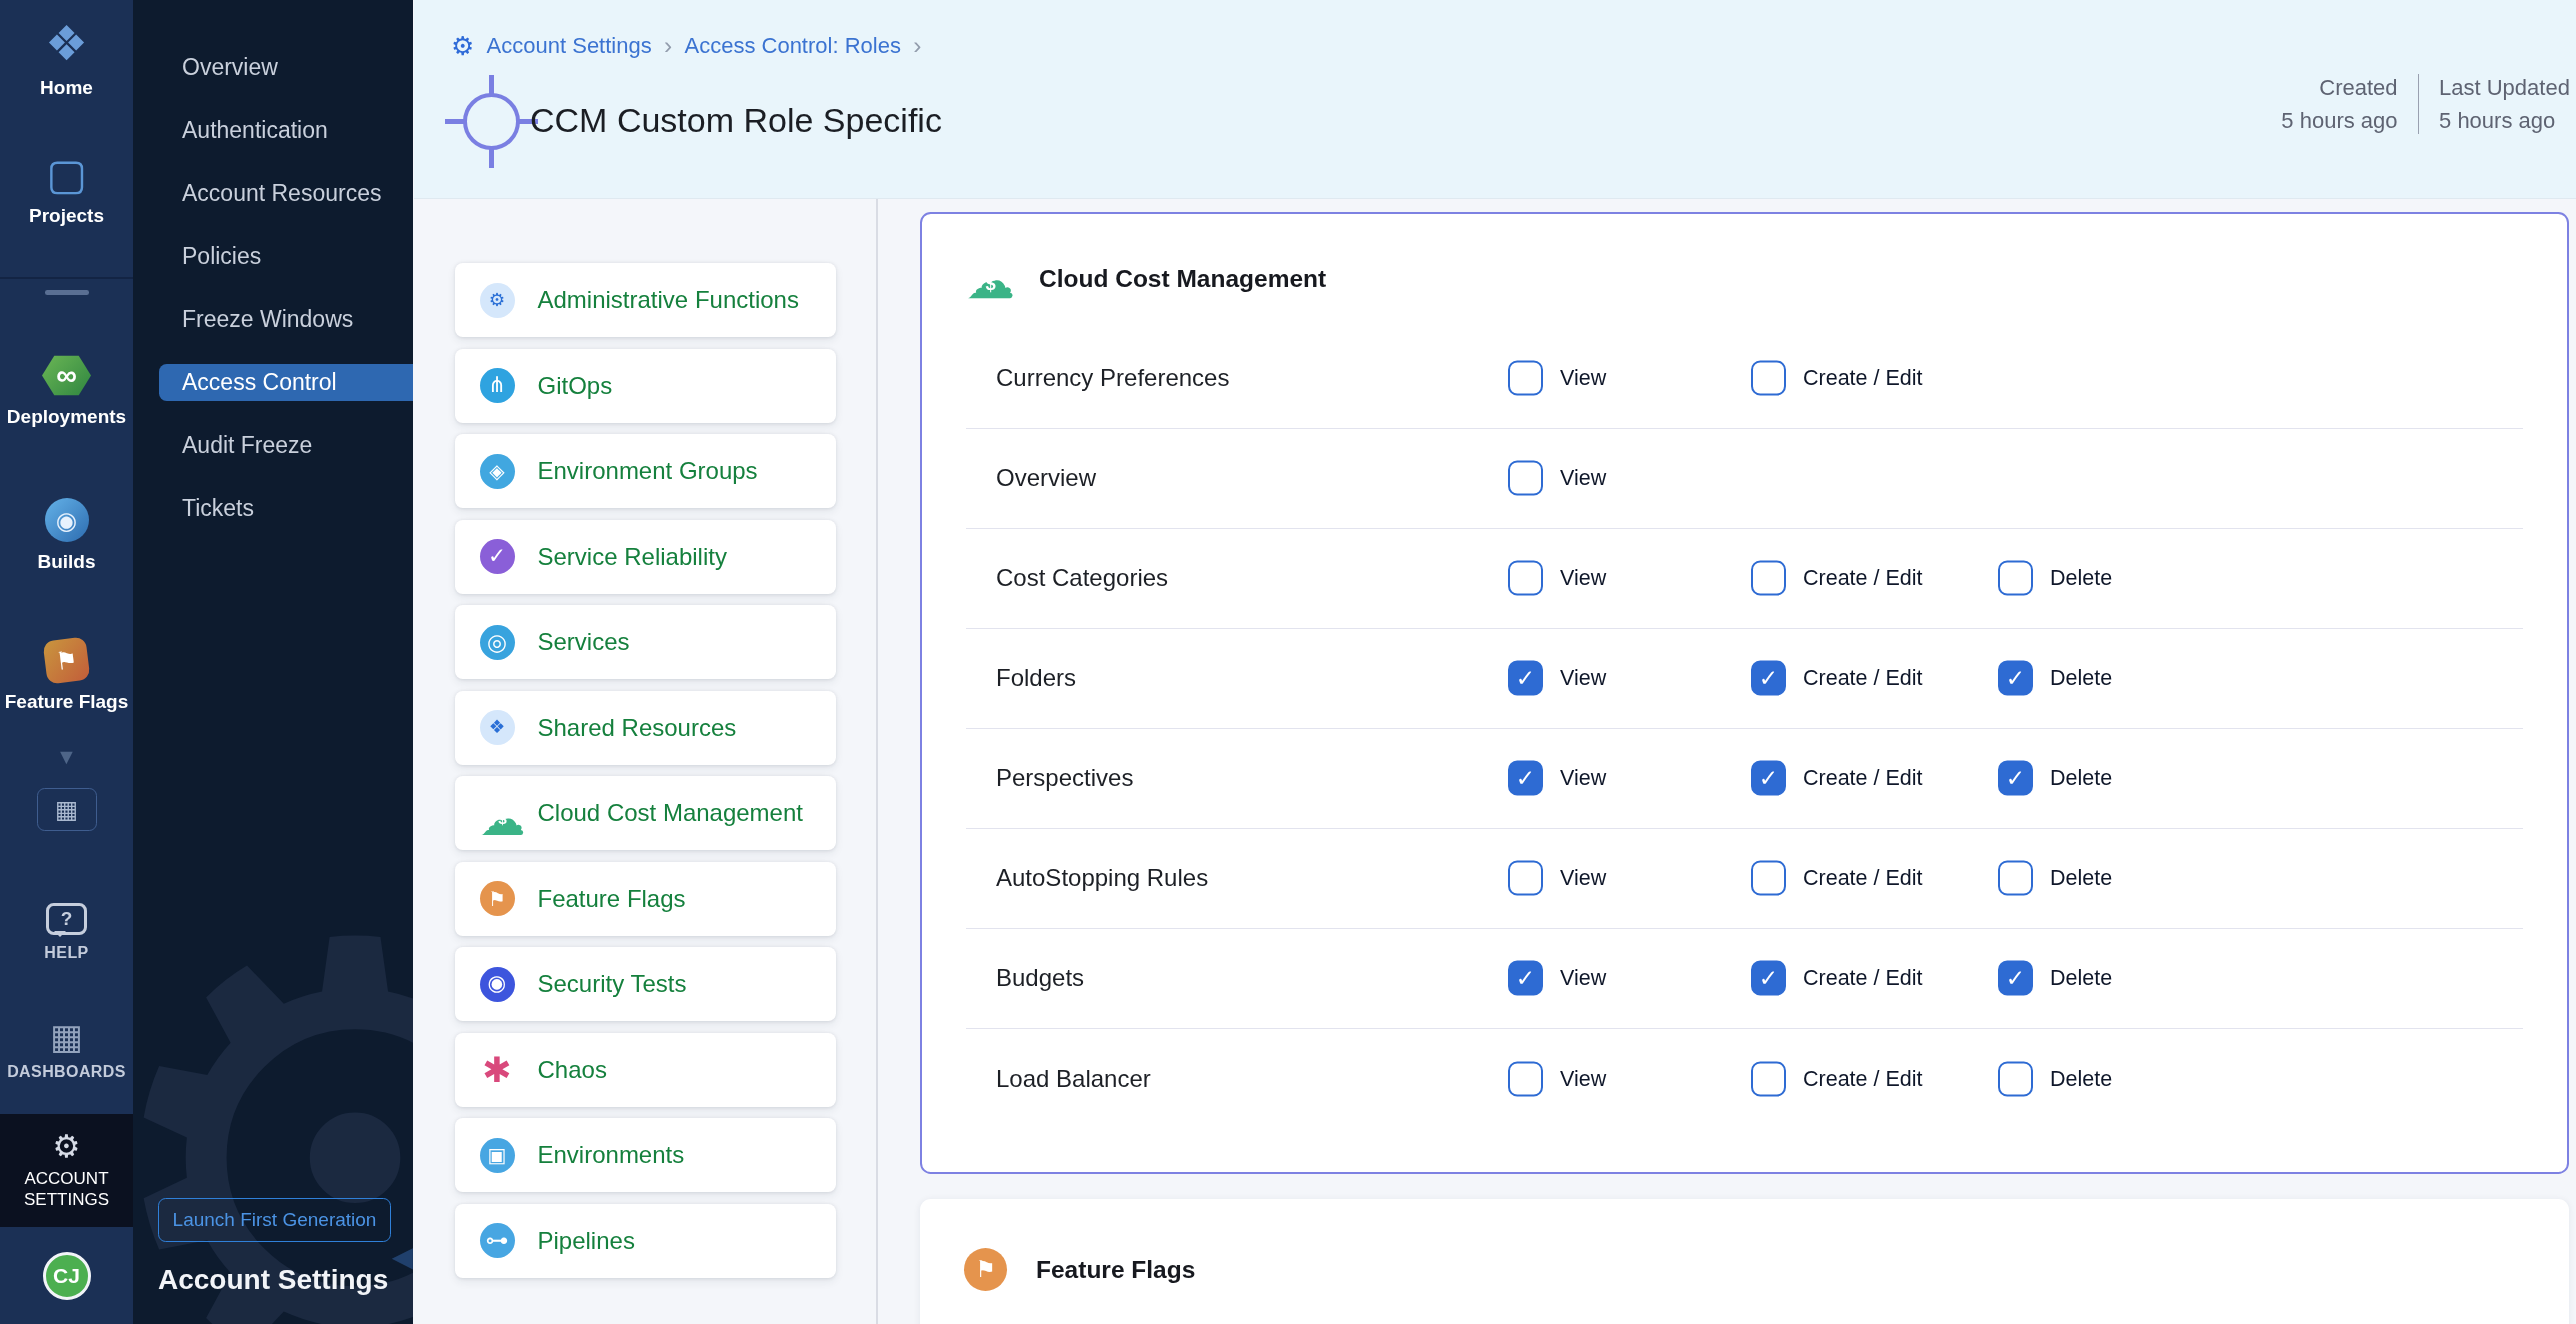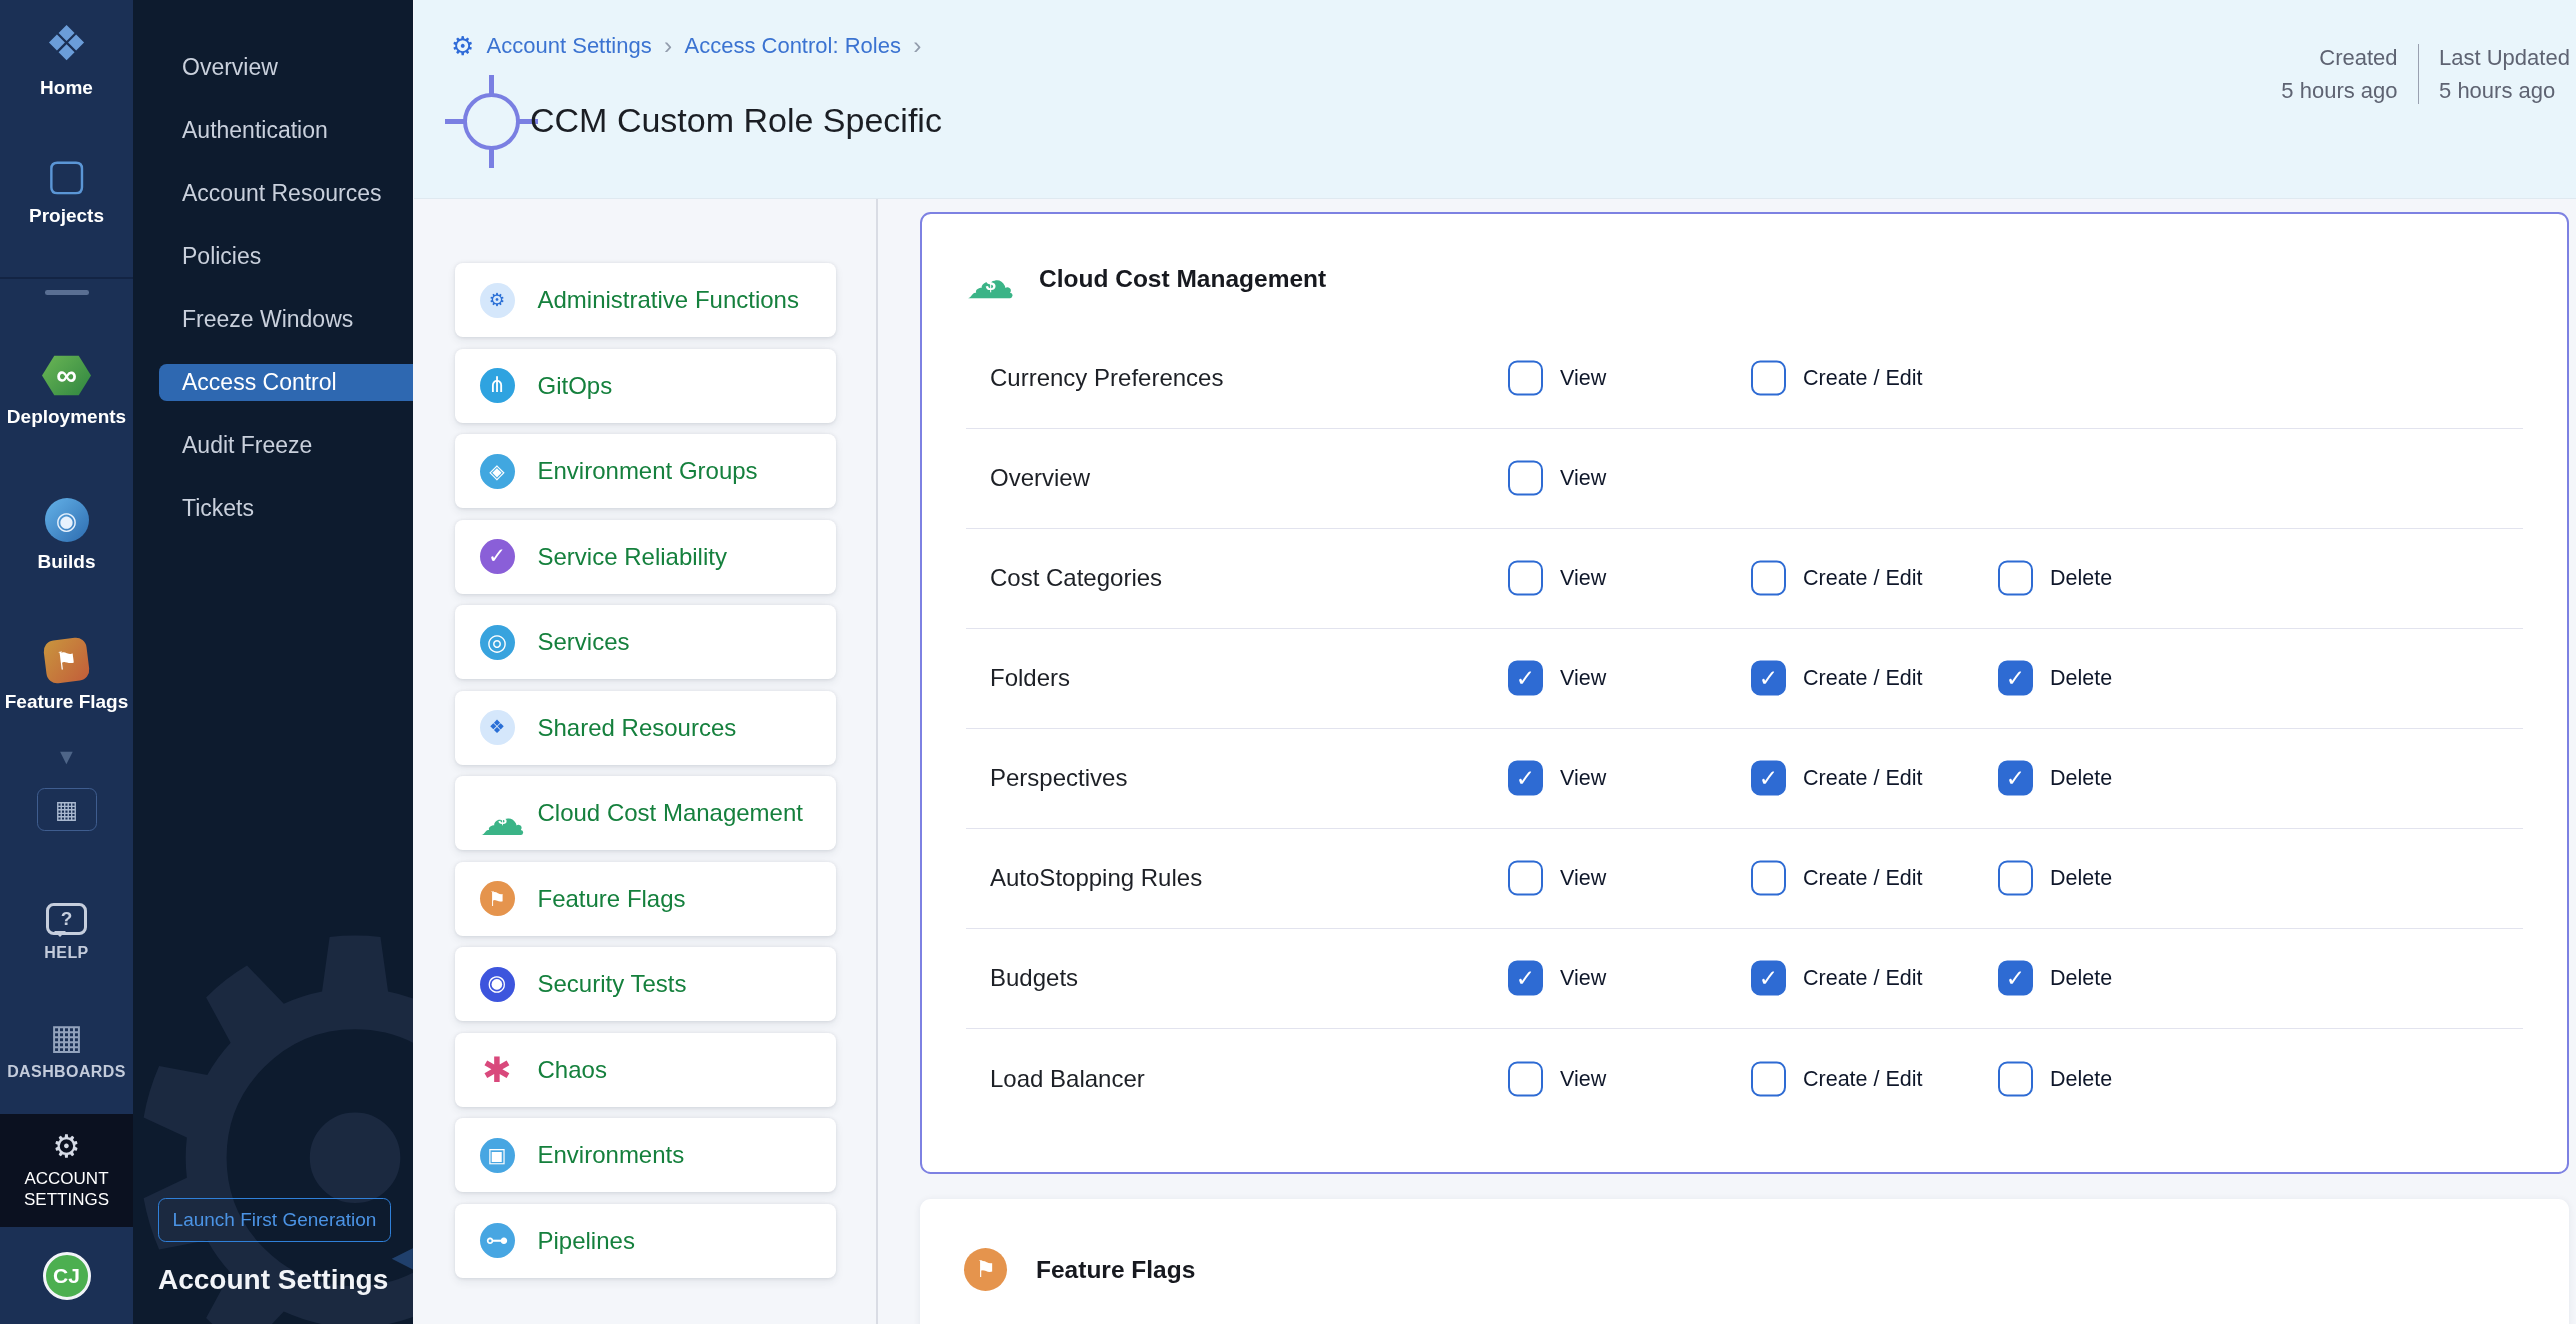--- a/index.html
+++ b/index.html
@@ -74,21 +74,21 @@
   .bc-link{color:#3b73d1;cursor:pointer;}
   .bc-sep{color:#939dad;font-size:24.5px;}
   .target{position:absolute;left:31px;top:75px;width:93px;height:93px;}
   .target .ring{position:absolute;left:18.4px;top:18.4px;width:57px;height:57px;border-radius:50%;
                 border:4.6px solid #7a7fe2;}
   .target .tv{position:absolute;left:44px;top:0;width:4.6px;height:93px;
               background:linear-gradient(#7a7fe2 0 24%,transparent 24% 76%,#7a7fe2 76% 100%);}
   .target .th{position:absolute;left:0;top:44px;width:93px;height:4.6px;
               background:linear-gradient(90deg,#7a7fe2 0 24%,transparent 24% 76%,#7a7fe2 76% 100%);}
   .page-title{position:absolute;left:116px;top:101px;font-size:34px;color:#1b1e24;font-weight:500;}
-  .meta{position:absolute;top:41px;right:6.1px;display:flex;align-items:stretch;gap:20px;
+  .meta{position:absolute;top:71px;right:6.1px;display:flex;align-items:stretch;gap:20px;
         color:#5e6372;font-size:22px;line-height:1.5;}
   .meta-col.r{text-align:right;}
   .meta-div{width:1.5px;background:#9aa0b0;margin:3.1px 0;}
 
   .v-divider{position:absolute;left:462px;top:199px;bottom:0;width:1.5px;background:#d9dce4;}
 
   
   .res-list{position:absolute;left:41px;top:263px;width:381px;display:flex;
             flex-direction:column;gap:11.5px;}
   .res-card{height:74px;background:#fff;border-radius:7.7px;cursor:pointer;
@@ -106,21 +106,21 @@
   .panel-head{display:flex;align-items:center;gap:29px;padding:43px 0 0 44px;}
   .panel-icon{width:44px;height:44px;display:grid;place-items:center;position:relative;
               color:#3bb487;font-size:49px;line-height:1;flex:none;}
   .panel-icon .g{grid-area:1/1;}
   .panel-icon .ov{grid-area:1/1;color:#fff;font-weight:700;font-size:18.4px;z-index:1;margin-top:4.6px;}
   .panel-title{font-size:24.5px;font-weight:700;color:#17191f;}
   .rows{margin:27.6px 44px 0 44px;}
   .perm-row{height:100px;display:flex;align-items:center;position:relative;
             border-bottom:1.5px solid #e2e3ee;}
   .perm-row:last-child{border-bottom:none;}
-  .row-label{font-size:24px;color:#1d2026;margin-left:24px;}
+  .row-label{font-size:24px;color:#1d2026;margin-left:30px;}
   .cell{position:absolute;top:50%;transform:translateY(-50%);display:flex;
         align-items:center;gap:17px;}
   span.cell:nth-of-type(1){left:542px;}
   span.cell:nth-of-type(2){left:785px;}
   span.cell:nth-of-type(3){left:1032px;}
   .checkbox{width:35px;height:35px;border-radius:9.2px;border:2.3px solid #2e6bd3;background:#fff;
             display:grid;place-items:center;cursor:pointer;flex:none;}
   .checkbox[data-state="checked"]{background:#2e6bd3;}
   .checkbox[data-state="checked"]::after{content:"✓";color:#fff;font-size:23px;font-weight:700;}
   .cell-label{font-size:21.5px;color:#0f172a;}

